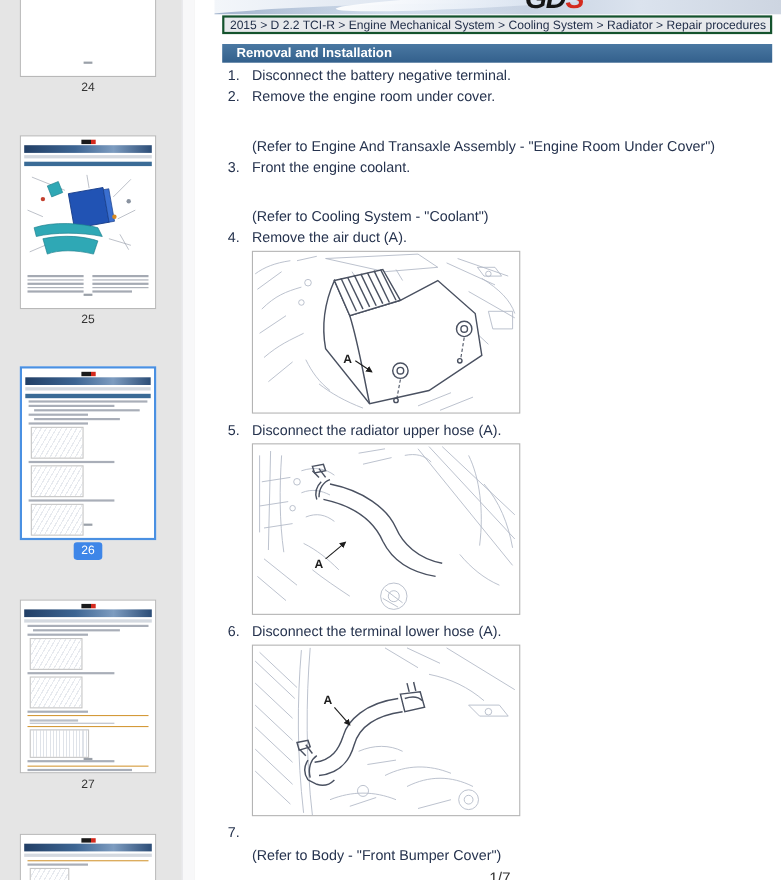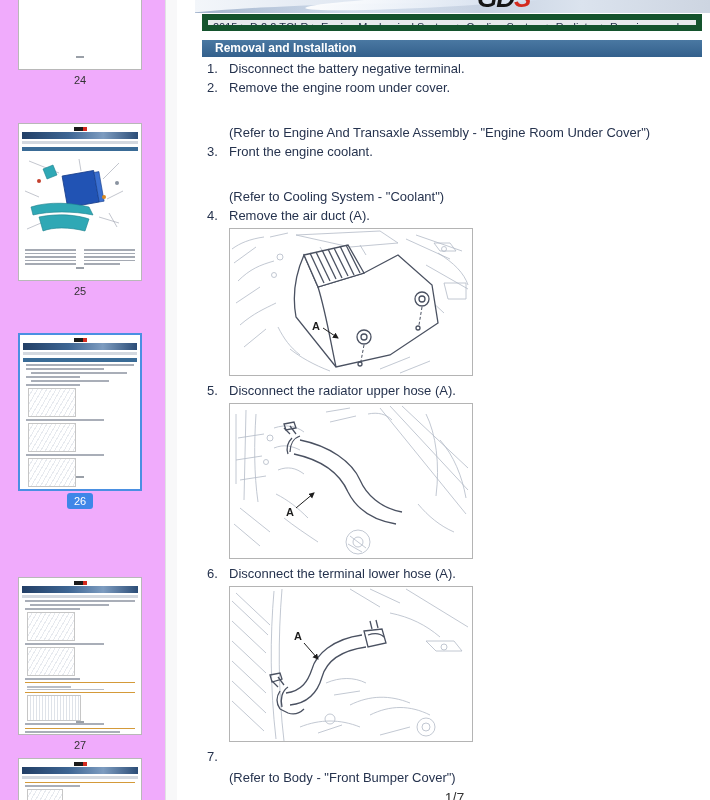--- a/index.html
+++ b/index.html
@@ -1,20 +1,20 @@
 <!DOCTYPE html>
 <html><head>
 <meta charset="utf-8">
 <style>
   html,body{margin:0;padding:0;background:#fff;}
   body{width:710px;height:800px;overflow:hidden;font-family:"Liberation Sans","DejaVu Sans",sans-serif;}
   .app{position:relative;width:710px;height:800px;display:flex;}
 
   
-  .sidebar{position:relative;width:177px;height:800px;background:#f0abfc;flex:0 0 auto;overflow:hidden;}
+  .sidebar{position:relative;width:177px;height:800px;background:#e5e5e5;flex:0 0 auto;overflow:hidden;}
   .scroll-strip{position:absolute;top:0;right:0;width:11px;height:800px;background:#f8f8f9;border-left:1px solid #e1e1e4;}
   .thumb-wrap{position:absolute;left:18px;width:124px;}
   .thumb-page{position:relative;width:124px;height:158px;background:#fff;border:1px solid #b8b8b8;box-sizing:border-box;overflow:hidden;}
   .thumb-page.selected{border:2px solid #4a90e2;}
   .thumb-caption{margin-top:2px;text-align:center;font-size:11px;color:#333;height:16px;line-height:16px;}
   .thumb-caption .badge{display:inline-block;background:#3e86e8;color:#fff;border-radius:3px;padding:0 7px;line-height:16px;font-size:11px;}
   
   .mini-logo{height:5px;display:flex;justify-content:center;align-items:center;margin-top:2px;}
   .mini-logo .mark{width:13px;height:4px;background:linear-gradient(to right,#1a1a1a 0 68%,#d42a1e 68% 100%);}
   .mini-banner{height:7px;margin:1px 3px 0;background:linear-gradient(to right,#223f66,#3d6593 40%,#7d9cc0 70%,#2c4d77);}
@@ -37,21 +37,21 @@
   
   .main{position:relative;flex:1;background:#fff;height:800px;overflow:hidden;}
   .banner{position:absolute;left:18px;right:0;top:0;height:13px;overflow:hidden;
     background:linear-gradient(to right,#f3f6fa,#dde5f0 35%,#c7d2e2 55%,#dbe3ee 75%,#cdd5e1 100%);}
   .banner .wave1{position:absolute;left:-30px;top:5px;width:310px;height:14px;border-radius:50%;
     background:linear-gradient(to right,rgba(88,118,162,.6),rgba(160,185,215,.25) 60%,rgba(0,0,0,0));transform:rotate(-2deg);}
   .banner .wave2{position:absolute;left:110px;top:-5px;width:270px;height:12px;border-radius:50%;
     background:linear-gradient(to right,rgba(255,255,255,.95),rgba(205,222,245,.4));transform:rotate(-3deg);}
   .banner .logo{position:absolute;left:282px;top:-15px;font-size:26px;line-height:26px;font-weight:bold;font-style:italic;letter-spacing:-1px;color:#151515;}
   .banner .logo .s-red{color:#d42a1e;}
-  .breadcrumb{position:absolute;left:25px;top:14px;width:500px;height:17px;box-sizing:border-box;background:#e7e9ec;border:6px solid #14532d;
+  .breadcrumb{position:absolute;left:25px;top:14px;width:500px;height:17px;box-sizing:border-box;background:#e7e9ec;border:2px solid #14532d;
     font-size:11px;line-height:15px;padding-left:5px;color:#23304a;white-space:nowrap;overflow:hidden;}
   .section-title{position:absolute;left:25px;top:40px;width:500px;height:17px;box-sizing:border-box;
     background:linear-gradient(#4a78a2,#33608c);color:#fff;font-weight:bold;font-size:12px;line-height:17px;padding-left:13px;}
   .steps-block{position:absolute;left:25px;top:59px;width:505px;font-size:13px;color:#26334e;}
   .step{position:relative;padding-left:27px;line-height:18px;margin-top:1px;}
   .step .num{position:absolute;left:5px;top:0;}
   .refer{padding-left:27px;line-height:18px;margin-top:27px;}
   .fig{margin:3px 0 6px 27px;width:244px;border:1px solid #b4b4b4;box-sizing:border-box;background:#fff;}
   .fig svg{display:block;}
   .page-indicator{text-align:center;font-size:14px;color:#333;margin-top:3px;}
@@ -145,21 +145,21 @@
         <div class="mini-line med"></div>
         <div class="mini-fig"></div>
         <div class="mini-line med"></div>
         <div class="mini-fig"></div>
         <div class="mini-line short"></div>
         <div class="page-dash"></div>
       </div>
       <div class="thumb-caption"><span class="badge">26</span></div>
     </div>
 
-    <div class="thumb-wrap" style="top:577px">
+    <div class="thumb-wrap" style="top:545px">
       <div class="thumb-page">
         <div class="mini-logo">
             <span class="mark"></span>
           </div>
         <div class="mini-banner"></div>
         <div class="mini-crumb"></div>
         <div class="mini-line"></div>
         <div class="mini-line ind med"></div>
         <div class="mini-line short"></div>
         <div class="mini-fig"></div>

